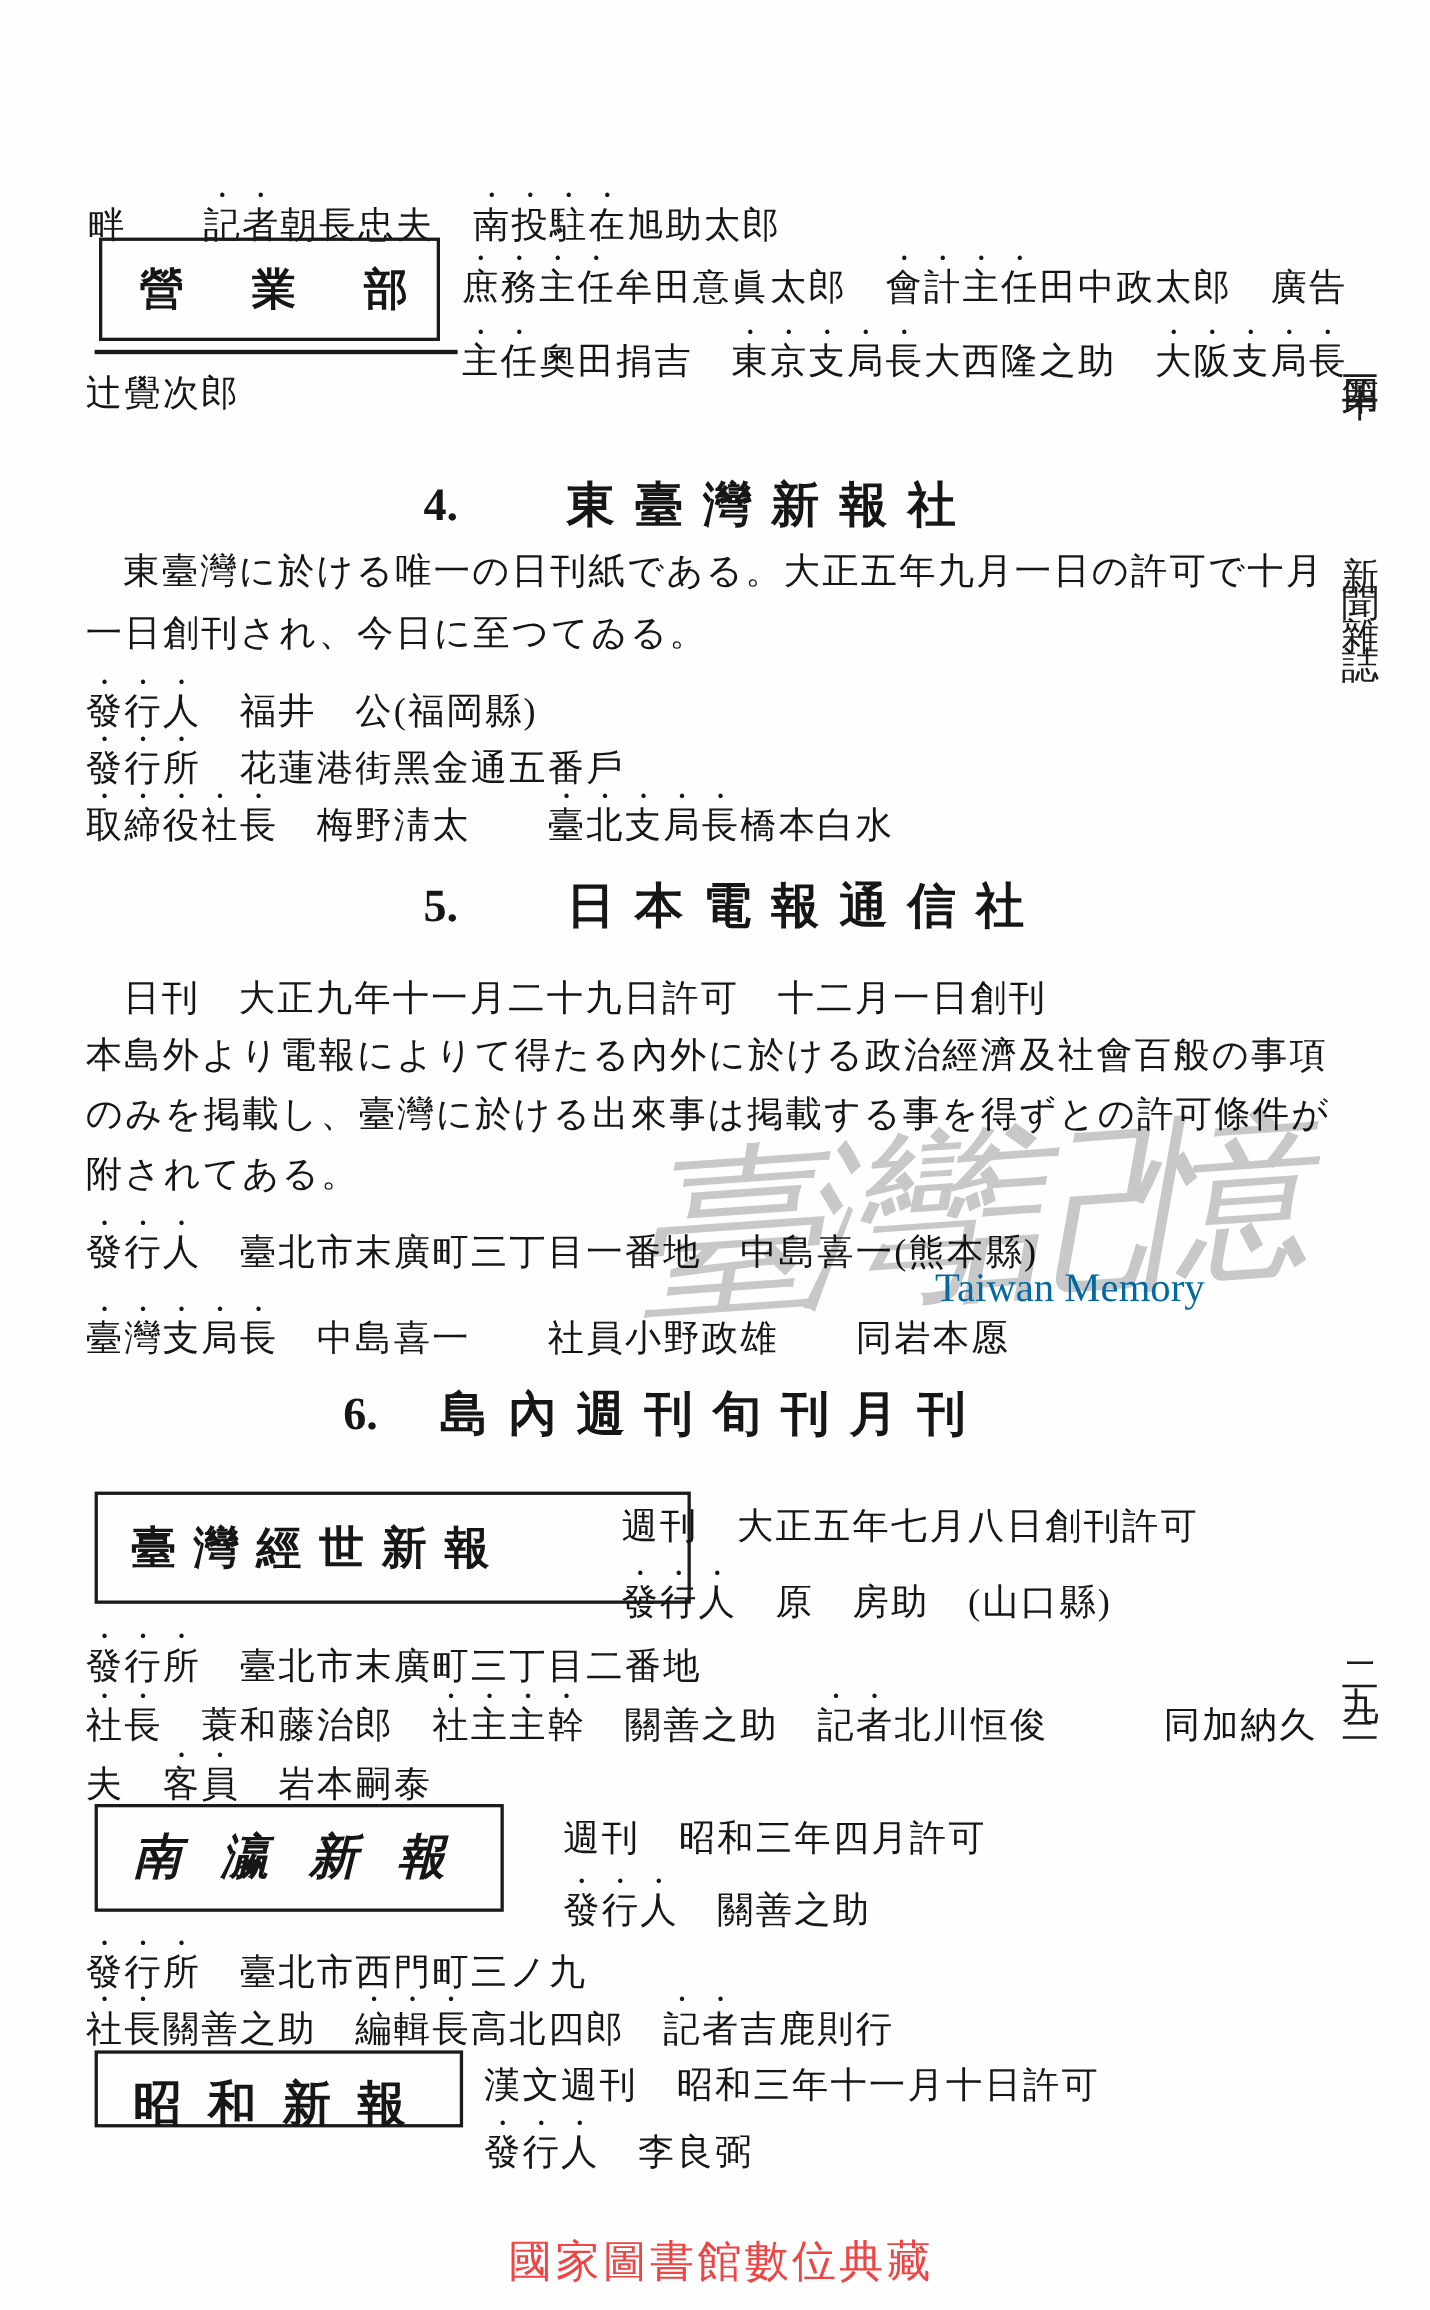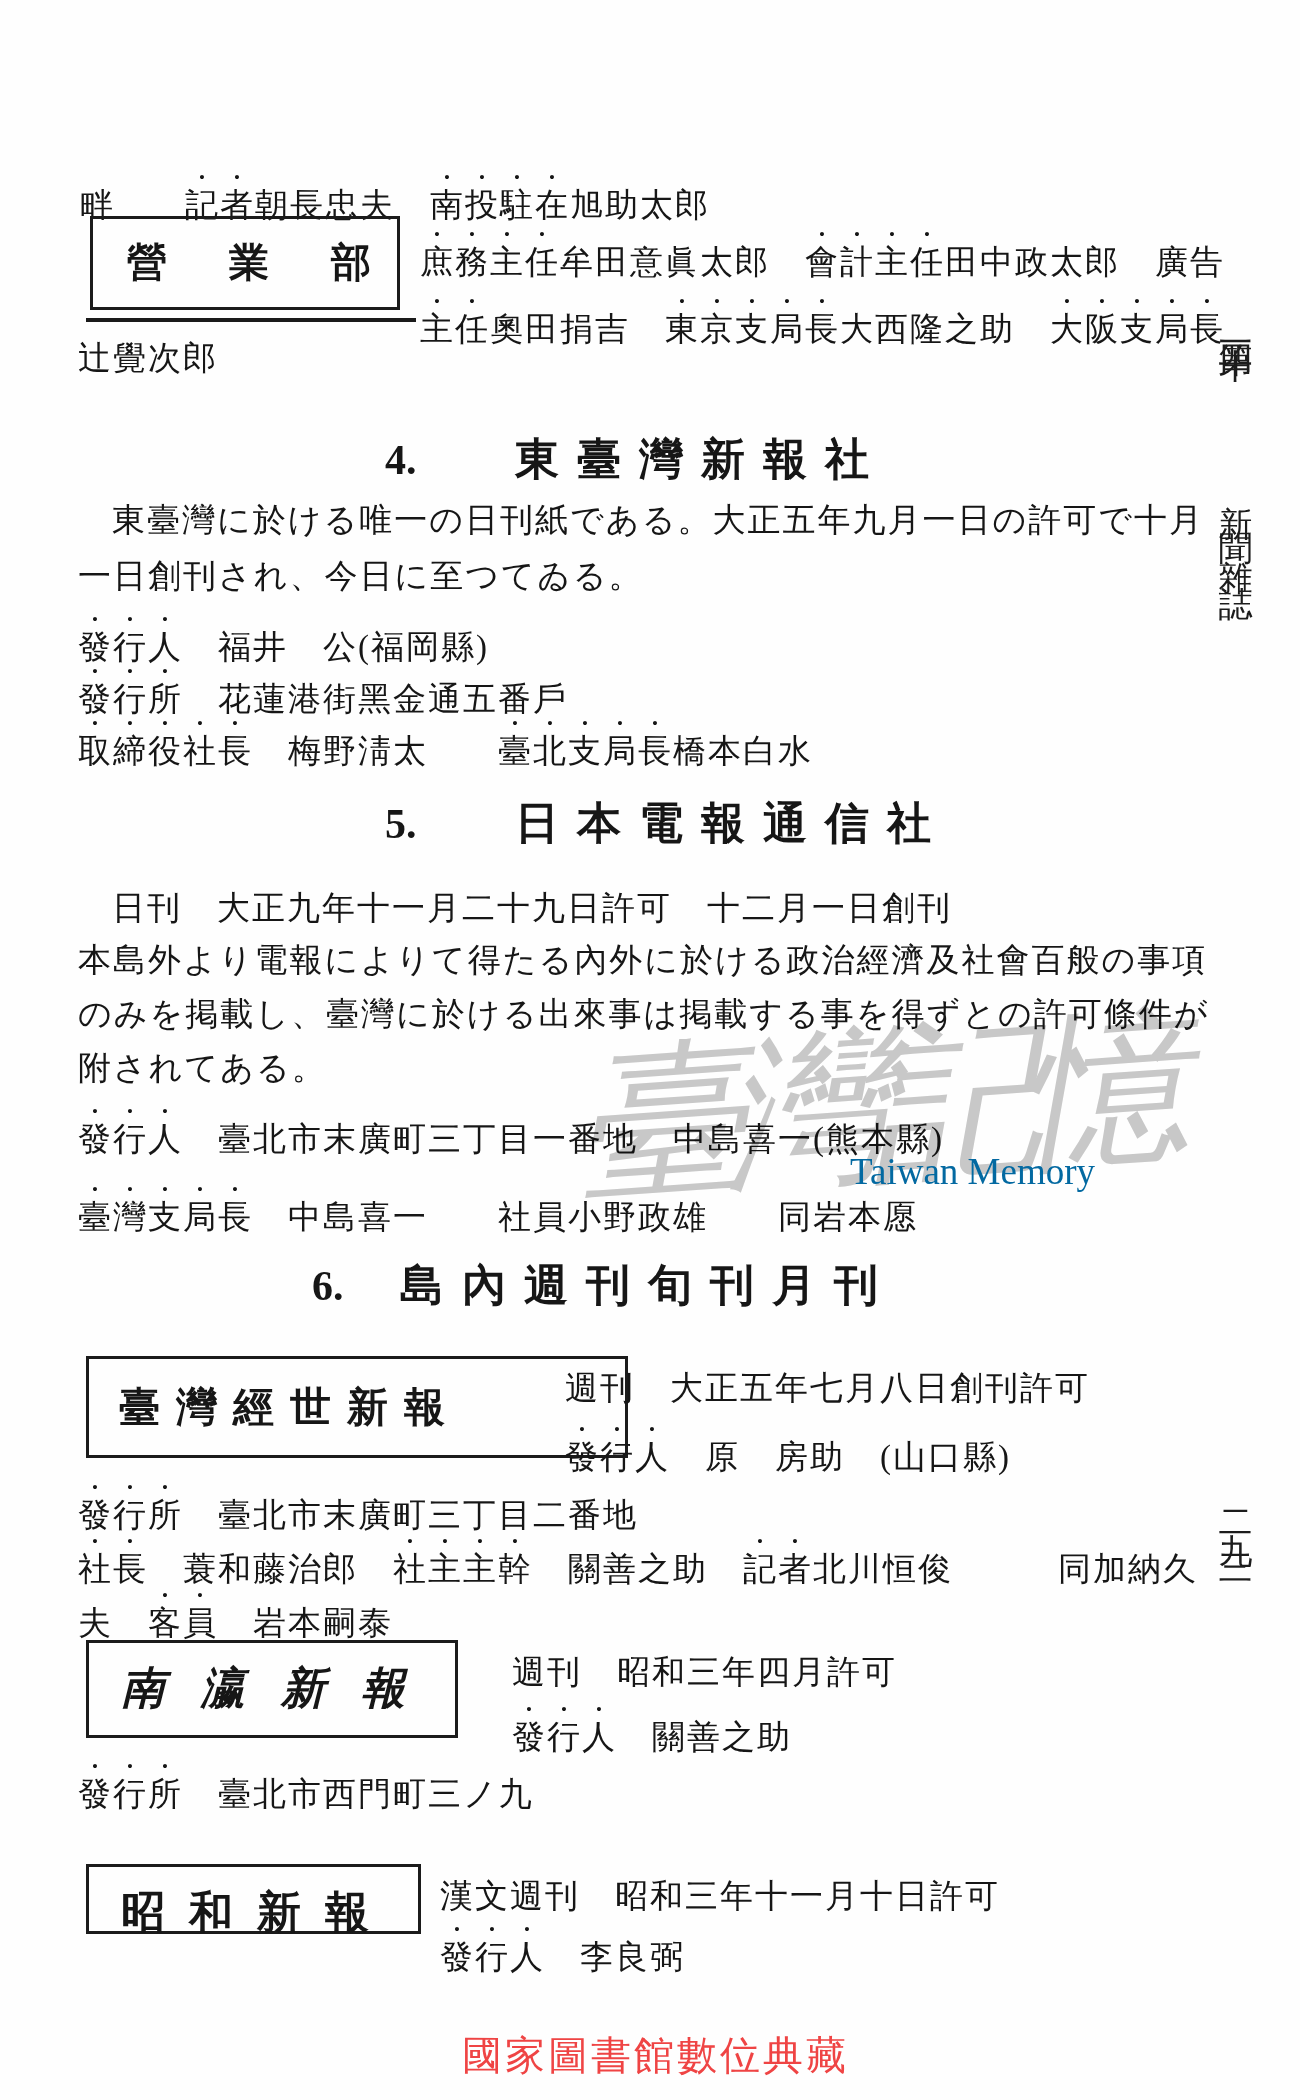--- a/index.html
+++ b/index.html
@@ -113,20 +113,21 @@
   <div class="ln pos-koff"><span class="em">發行所</span><span>　臺北市末廣町三丁目二番地</span></div>
   <div class="ln pos-kst1"><span class="em">社長</span><span>　蓑和藤治郎　</span><span class="em">社主主幹</span><span>　關善之助　</span><span class="em">記者</span><span>北川恒俊　　　同加納久</span></div>
   <div class="ln pos-kst2"><span>夫　</span><span class="em">客員</span><span>　岩本嗣泰</span></div>
 
   <div class="box nanei-box">
     <div class="box-label">南瀛新報</div>
   </div>
   <div class="ln pos-n1"><span>週刊　昭和三年四月許可</span></div>
   <div class="ln pos-npub"><span class="em">發行人</span><span>　關善之助</span></div>
   <div class="ln pos-noff"><span class="em">發行所</span><span>　臺北市西門町三ノ九</span></div>
+  <div class="ln pos-nst"><span class="em">社長</span><span>關善之助　</span><span class="em">編輯長</span><span>高北四郎　</span><span class="em">記者</span><span>吉鹿則行</span></div>
 
   <div class="box showa-box">
     <div class="box-label">昭和新報</div>
   </div>
   <div class="ln pos-sh1"><span>漢文週刊　昭和三年十一月十日許可</span></div>
   <div class="ln pos-shpub"><span class="em">發行人</span><span>　李良弼</span></div>
 
   <div class="vtext pos-chapter-a">第四十一</div>
   <div class="vtext pos-chapter-b">新聞雜誌</div>
   <div class="vtext pos-pageno">二九三</div>

